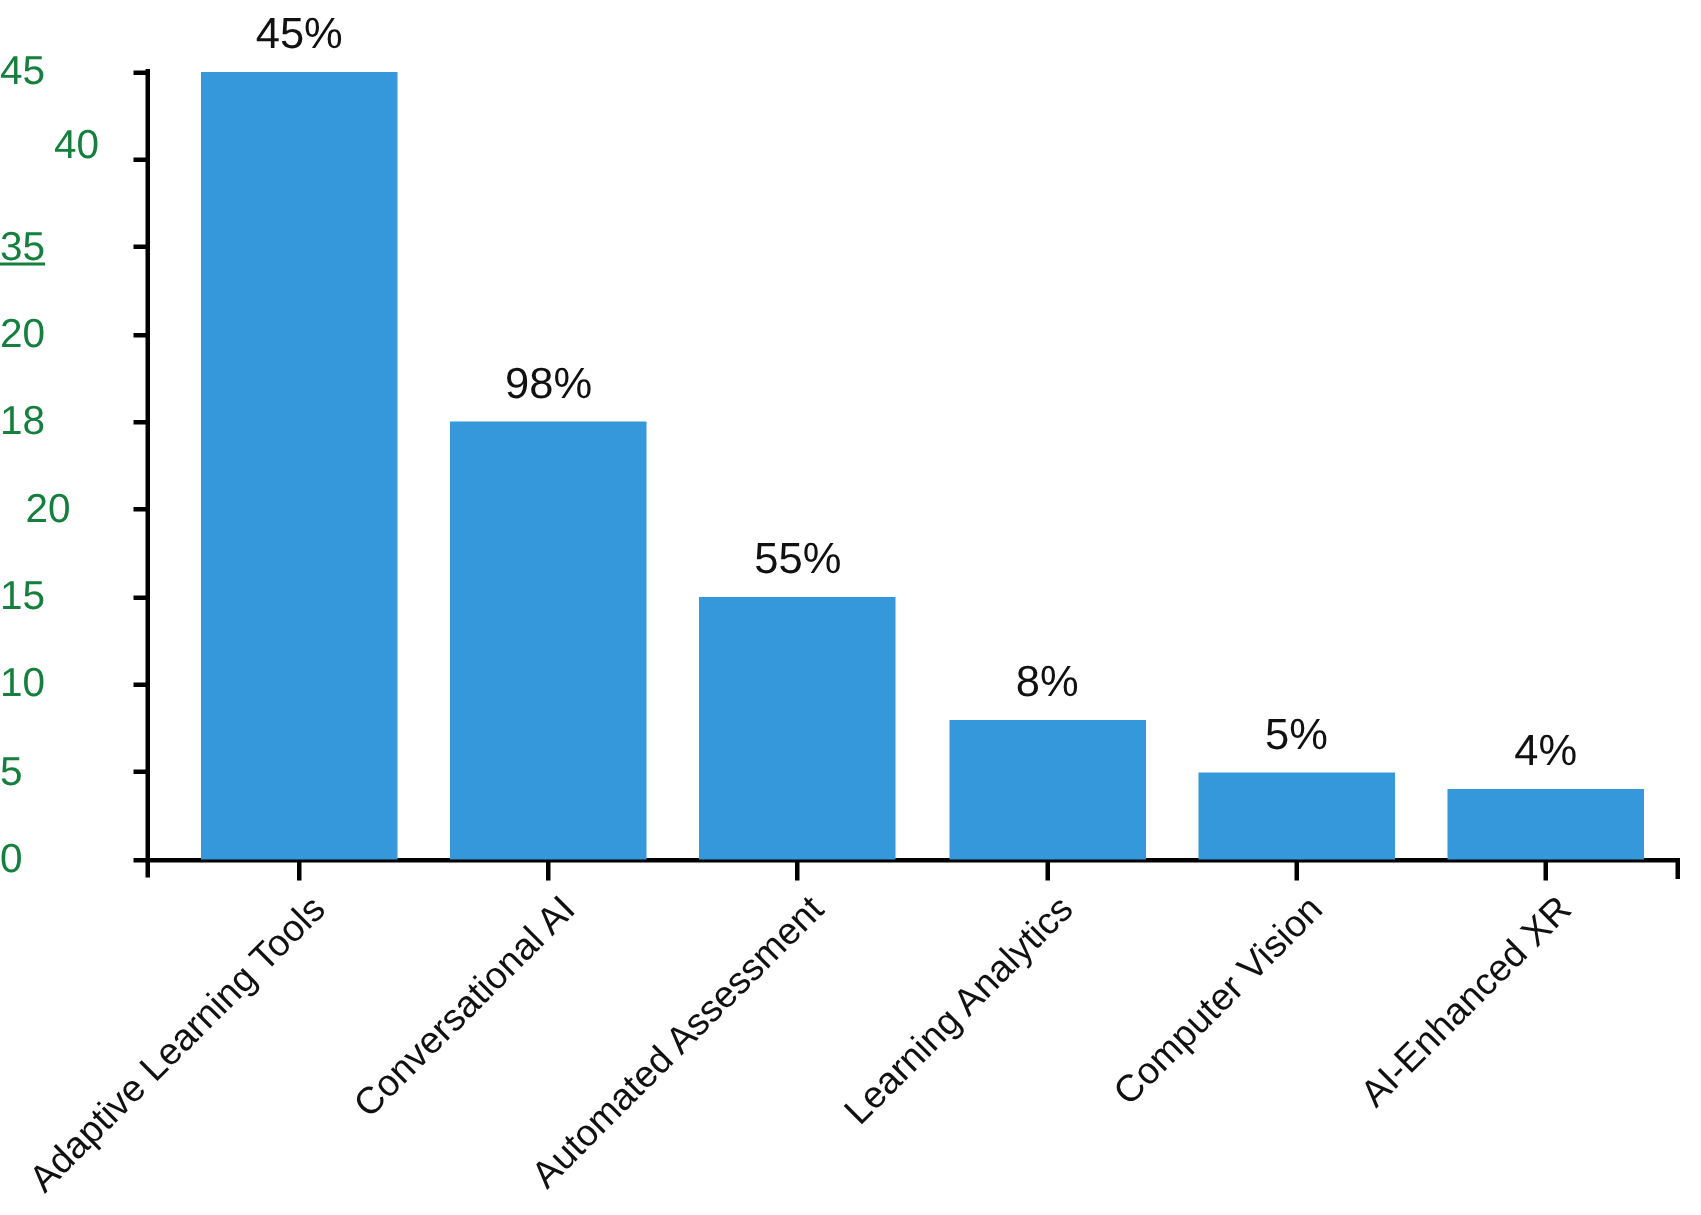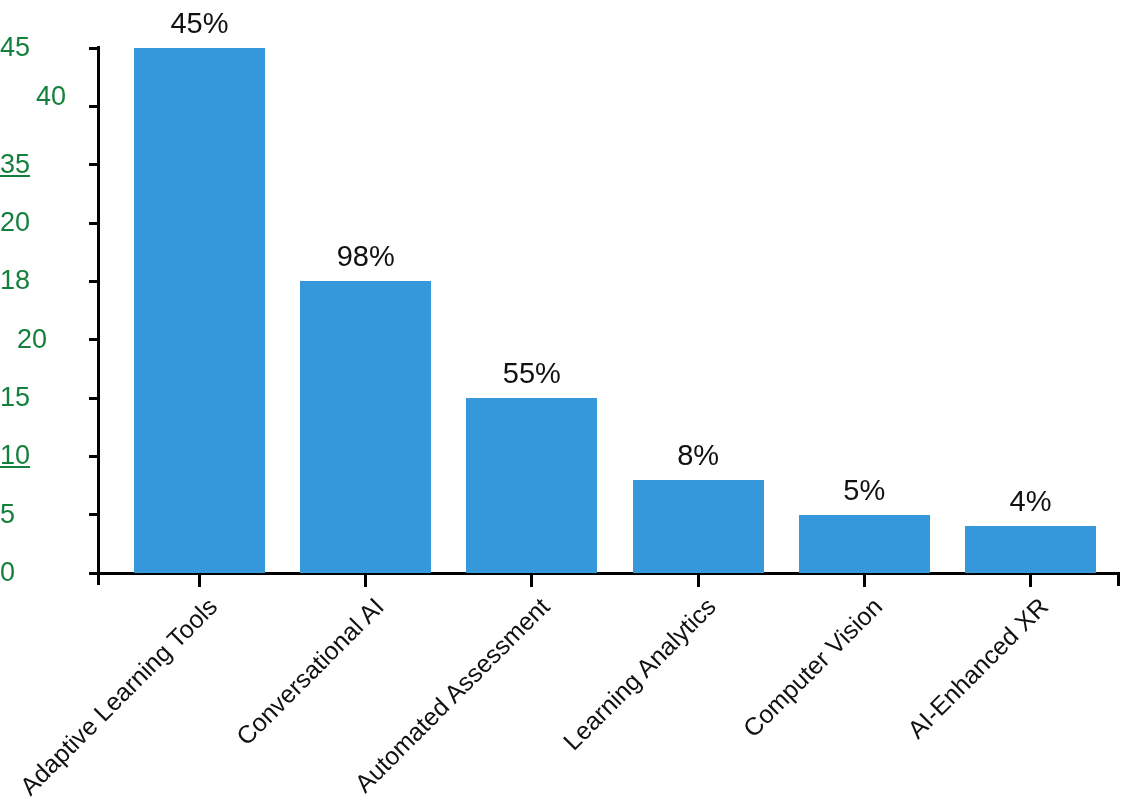--- a/index.html
+++ b/index.html
@@ -117,21 +117,21 @@
   <div class="spine-y"></div>
   <div class="spine-x"></div>
   <div class="spine-x-cap"></div>
 
   <div id="y-axis-group">
       <div class="ytick" style="top: 571.5px;"></div>
       <div class="ytick-label" style="left: 0px; width: 86px; top: 559px;">0</div>
       <div class="ytick" style="top: 513.167px;"></div>
       <div class="ytick-label" style="left: 0px; width: 86px; top: 500.667px;">5</div>
       <div class="ytick" style="top: 454.833px;"></div>
-      <div class="ytick-label" style="left: 0px; width: 86px; top: 442.333px; text-decoration: underline;">10</div>
+      <div class="ytick-label" style="left: 0px; width: 86px; top: 442.333px;">10</div>
       <div class="ytick" style="top: 396.5px;"></div>
       <div class="ytick-label" style="left: 0px; width: 86px; top: 384px;">15</div>
       <div class="ytick" style="top: 338.167px;"></div>
       <div class="ytick-label" style="left: 0px; width: 86px; top: 325.667px; padding-left: 17px;">20</div>
       <div class="ytick" style="top: 279.833px;"></div>
       <div class="ytick-label" style="left: 0px; width: 86px; top: 267.333px;">18</div>
       <div class="ytick" style="top: 221.5px;"></div>
       <div class="ytick-label" style="left: 0px; width: 86px; top: 209px;">20</div>
       <div class="ytick" style="top: 163.167px;"></div>
       <div class="ytick-label" style="left: 0px; width: 86px; top: 150.667px; text-decoration: underline;">35</div>

